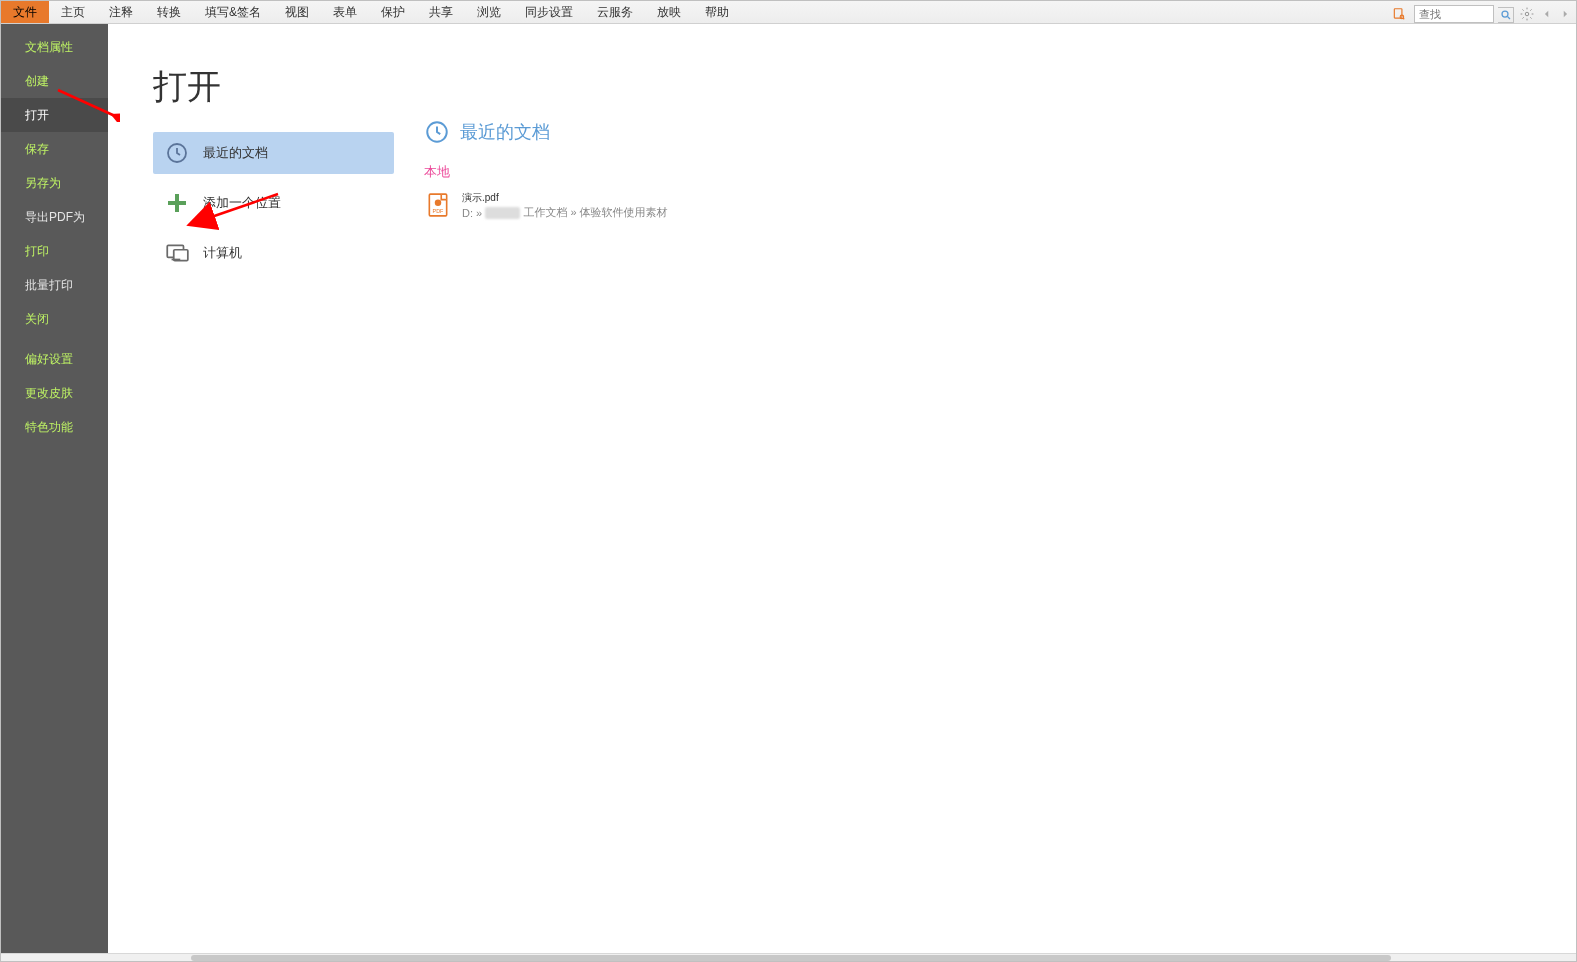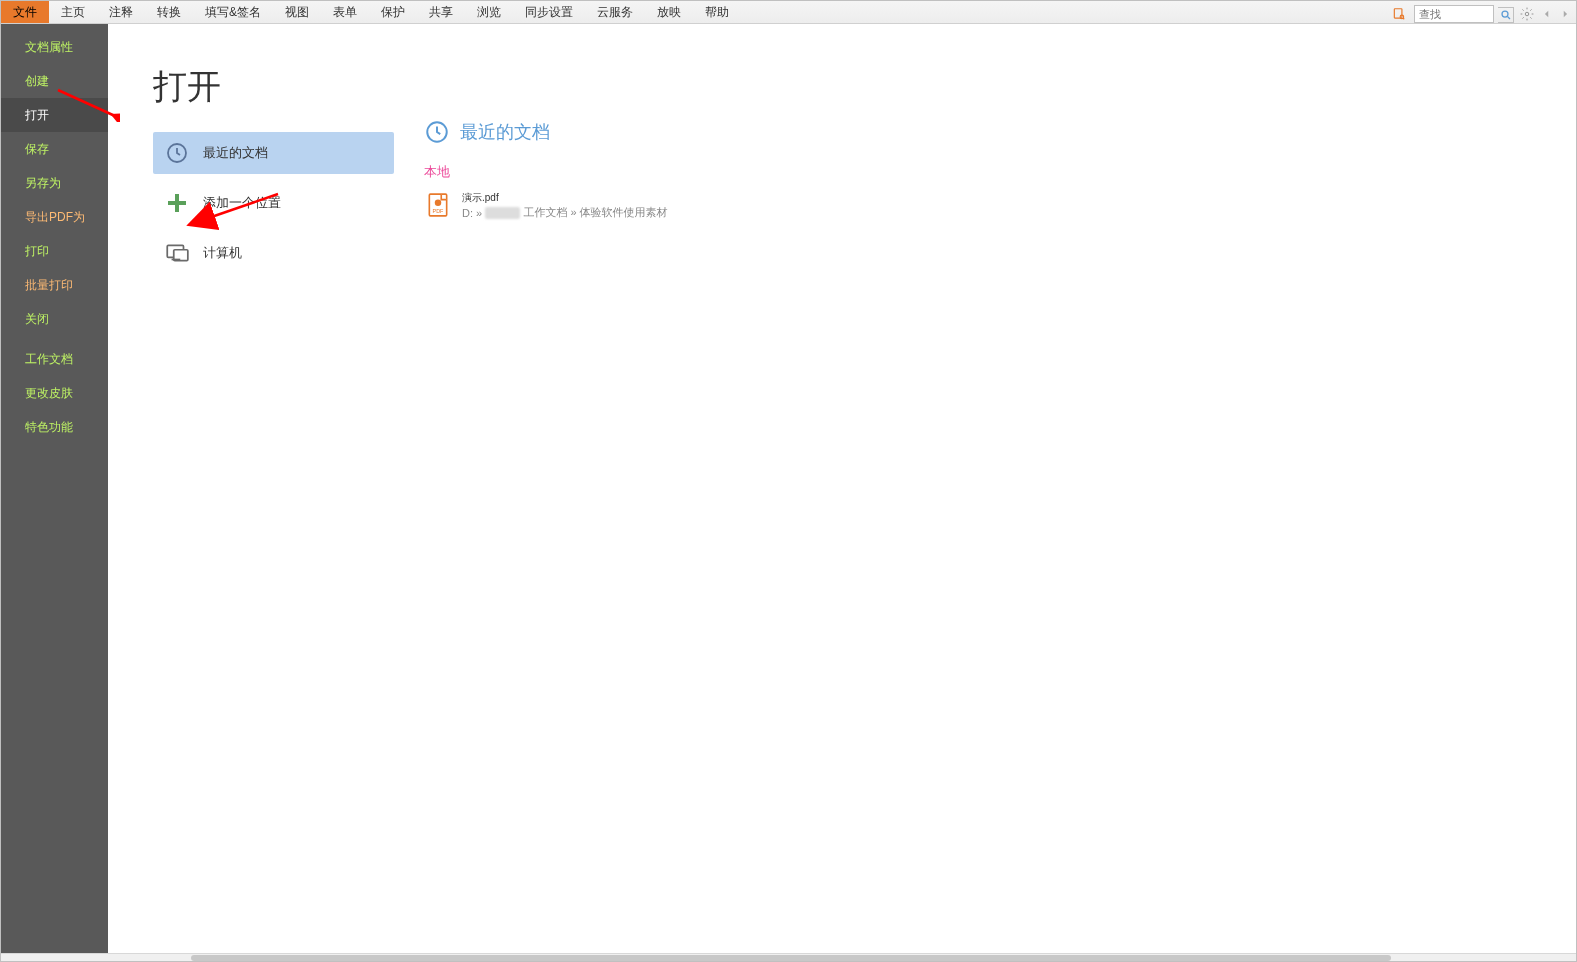--- a/index.html
+++ b/index.html
@@ -17,21 +17,21 @@
     .nav-arrow { width: 14px; height: 18px; display: flex; align-items: center; justify-content: center; color: #aaa; }
     .find-toolbar-icon { width: 18px; height: 18px; display: flex; align-items: center; justify-content: center; color: #e8792b; margin-right: 2px; }
     
     
     .main-area { flex: 1; display: flex; background: #fff; overflow: hidden; }
     
     
     .sidebar { width: 107px; background: #595959; display: flex; flex-direction: column; }
     .sidebar-item { height: 34px; display: flex; align-items: center; padding-left: 24px; font-size: 12px; color: #bef264; cursor: pointer; }
     .sidebar-item.selected { background: #4a4a4a; color: #fff; }
-    .sidebar-item.disabled { color: #fdba74; }
+    .sidebar-item.disabled { color: #e5e5e5; }
     .sidebar-gap { height: 6px; }
     
     
     .center-panel { width: 286px; background: #fff; padding: 40px 0 0 45px; display: flex; flex-direction: column; }
     .page-title { font-size: 34px; font-weight: 300; color: #333; margin-bottom: 22px; }
     .location-item { height: 42px; display: flex; align-items: center; gap: 12px; padding: 0 10px; margin-bottom: 8px; font-size: 13px; color: #333; cursor: pointer; border-radius: 2px; }
     .location-item.selected { background: #b9d3f0; }
     .location-icon { width: 28px; height: 28px; display: flex; align-items: center; justify-content: center; }
     
     
@@ -114,21 +114,21 @@
       <div class="sidebar-item">文档属性</div>
       <div class="sidebar-item">创建</div>
       <div class="sidebar-item selected">打开</div>
       <div class="sidebar-item">保存</div>
       <div class="sidebar-item">另存为</div>
       <div class="sidebar-item disabled">导出PDF为</div>
       <div class="sidebar-item">打印</div>
       <div class="sidebar-item disabled">批量打印</div>
       <div class="sidebar-item">关闭</div>
       <div class="sidebar-gap"></div>
-      <div class="sidebar-item">工作文档</div>
+      <div class="sidebar-item">偏好设置</div>
       <div class="sidebar-item">更改皮肤</div>
       <div class="sidebar-item">特色功能</div>
     </div>
 
     <div class="center-panel" style="position:relative;">
       <div class="page-title">打开</div>
 
       <div class="location-item selected">
         <span class="location-icon">
           <svg width="24" height="24" viewBox="0 0 24 24" fill="none" stroke="#5b7499" stroke-width="1.8">

